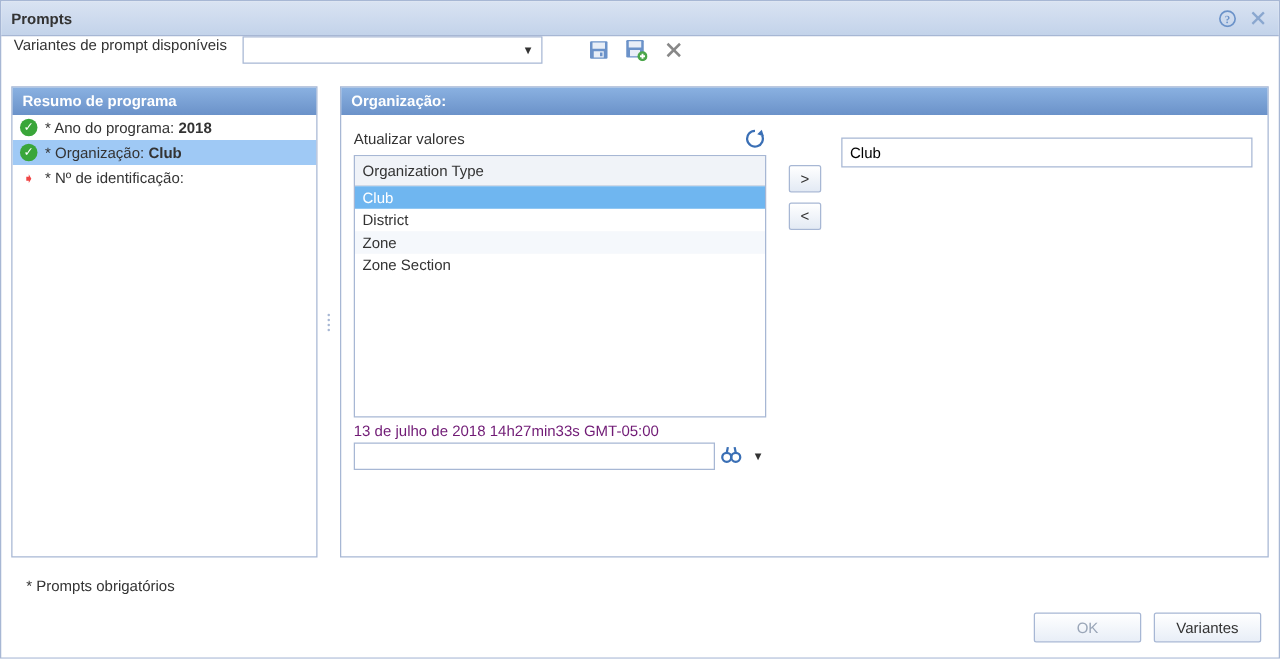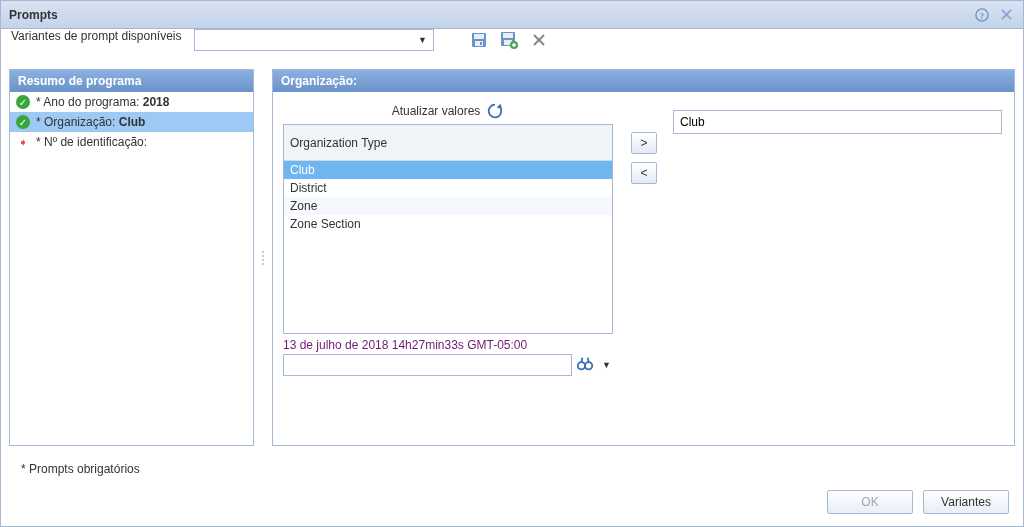--- a/index.html
+++ b/index.html
@@ -32,27 +32,27 @@
   }
   .summary-list { flex:1; overflow:auto; }
   .summary-item { display:flex; align-items:center; height:20px; padding:0 6px; gap:6px; cursor:pointer; }
   .summary-item.selected { background:#9fc9f5; }
   .status-icon { width:14px; height:14px; display:flex; align-items:center; justify-content:center; border-radius:50%; font-size:10px; }
   .status-ok { background:#3aa63a; color:#fff; }
   .status-req { background:transparent; color:#f04646; font-size:11px; }
   .summary-label { white-space:nowrap; }
   .summary-label b { font-weight:bold; }
   .right-body { flex:1; padding:10px; position:relative; }
-  .refresh-row { display:flex; align-items:center; justify-content:center; gap:6px; width:330px; margin-bottom:4px; }
+  .refresh-row { display:flex; align-items:center; justify-content:space-between; gap:6px; width:330px; margin-bottom:4px; }
   .refresh-label { color:#333; }
   .refresh-icon { width:18px; height:18px; }
   .org-list {
     width:330px; height:210px; border:1px solid #a7b7d4; background:#fff; overflow:hidden;
   }
-  .org-header { height:36px; border-bottom:1px solid #cfd8e6; display:flex; align-items:center; padding:0 6px; color:#333; background:#f0f3f8; }
+  .org-header { height:24px; border-bottom:1px solid #cfd8e6; display:flex; align-items:center; padding:0 6px; color:#333; background:#f0f3f8; }
   .org-items { }
   .org-item { height:18px; display:flex; align-items:center; padding:0 6px; cursor:pointer; }
   .org-item.selected { background:#6fb6f0; color:#fff; }
   .org-item:nth-child(odd):not(.selected) { background:#f5f8fc; }
   .timestamp { margin-top:4px; width:330px; color:#701a75; }
   .search-row { display:flex; align-items:center; gap:4px; margin-top:2px; width:330px; }
   .search-input { flex:1; height:22px; border:1px solid #a7b7d4; padding:0 4px; font-family:inherit; font-size:12px; }
   .binoc { width:20px; height:20px; cursor:pointer; }
   .chev { font-size:9px; color:#333; cursor:pointer; padding:0 2px; }
   .transfer-btns { position:absolute; top:40px; left:358px; display:flex; flex-direction:column; gap:8px; }

